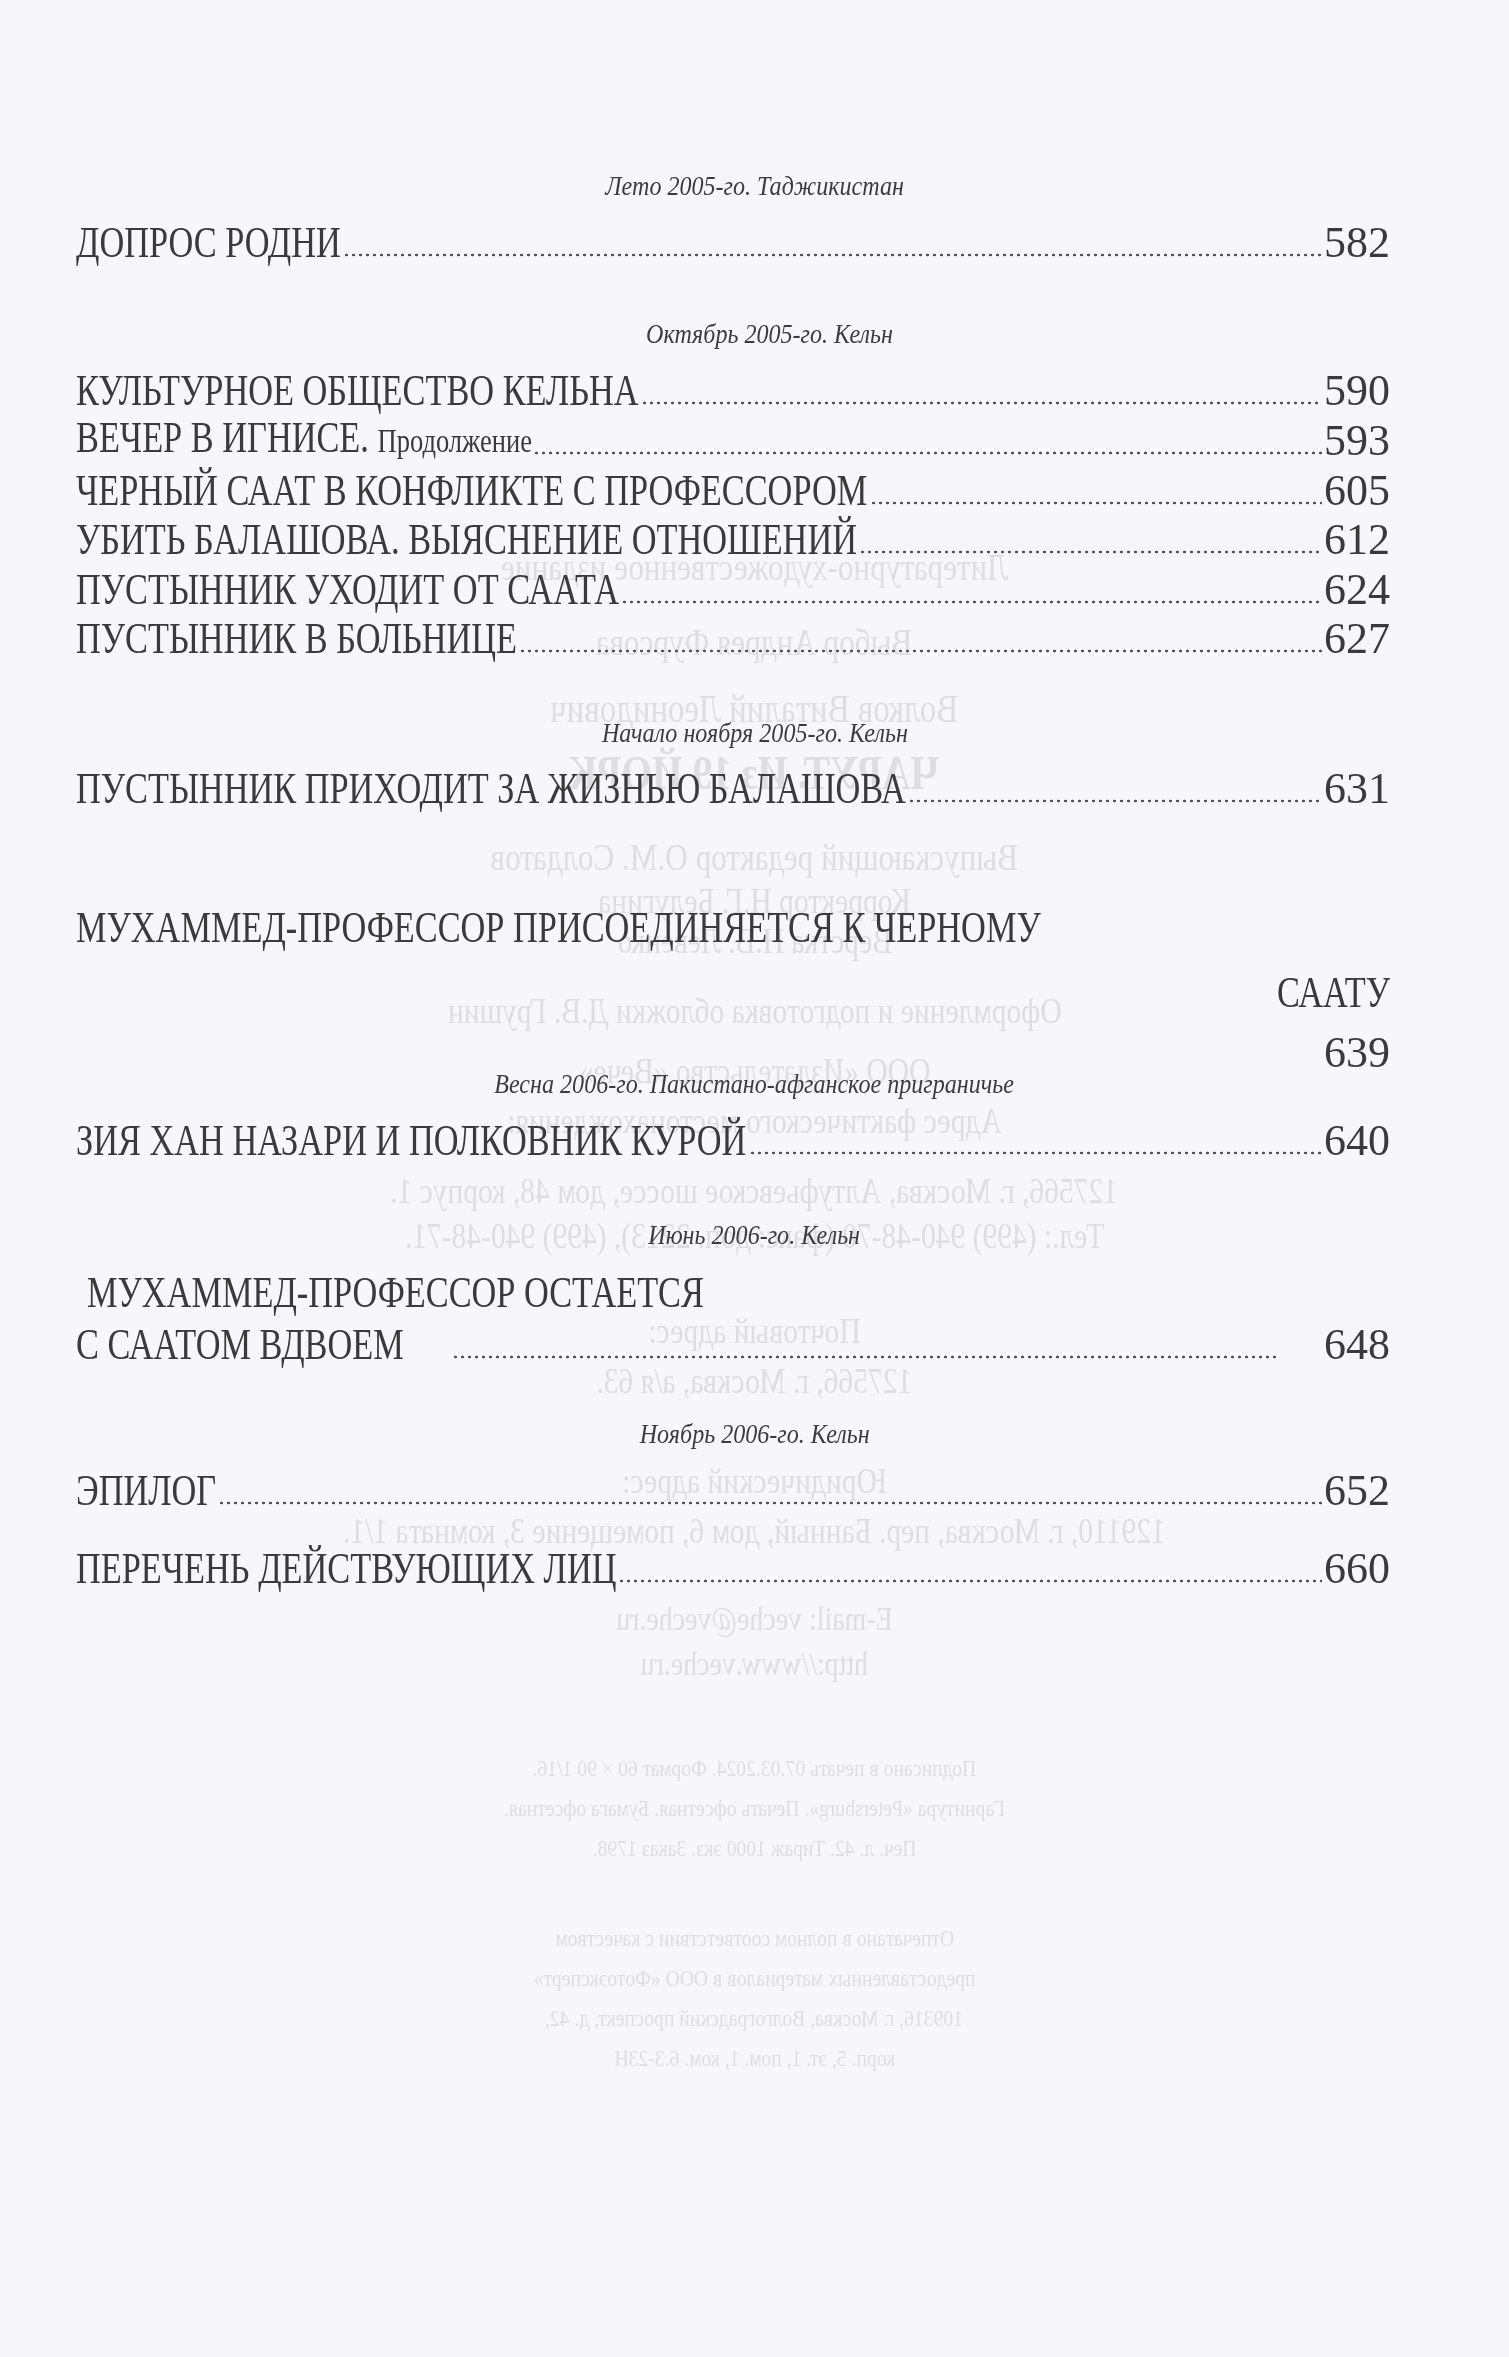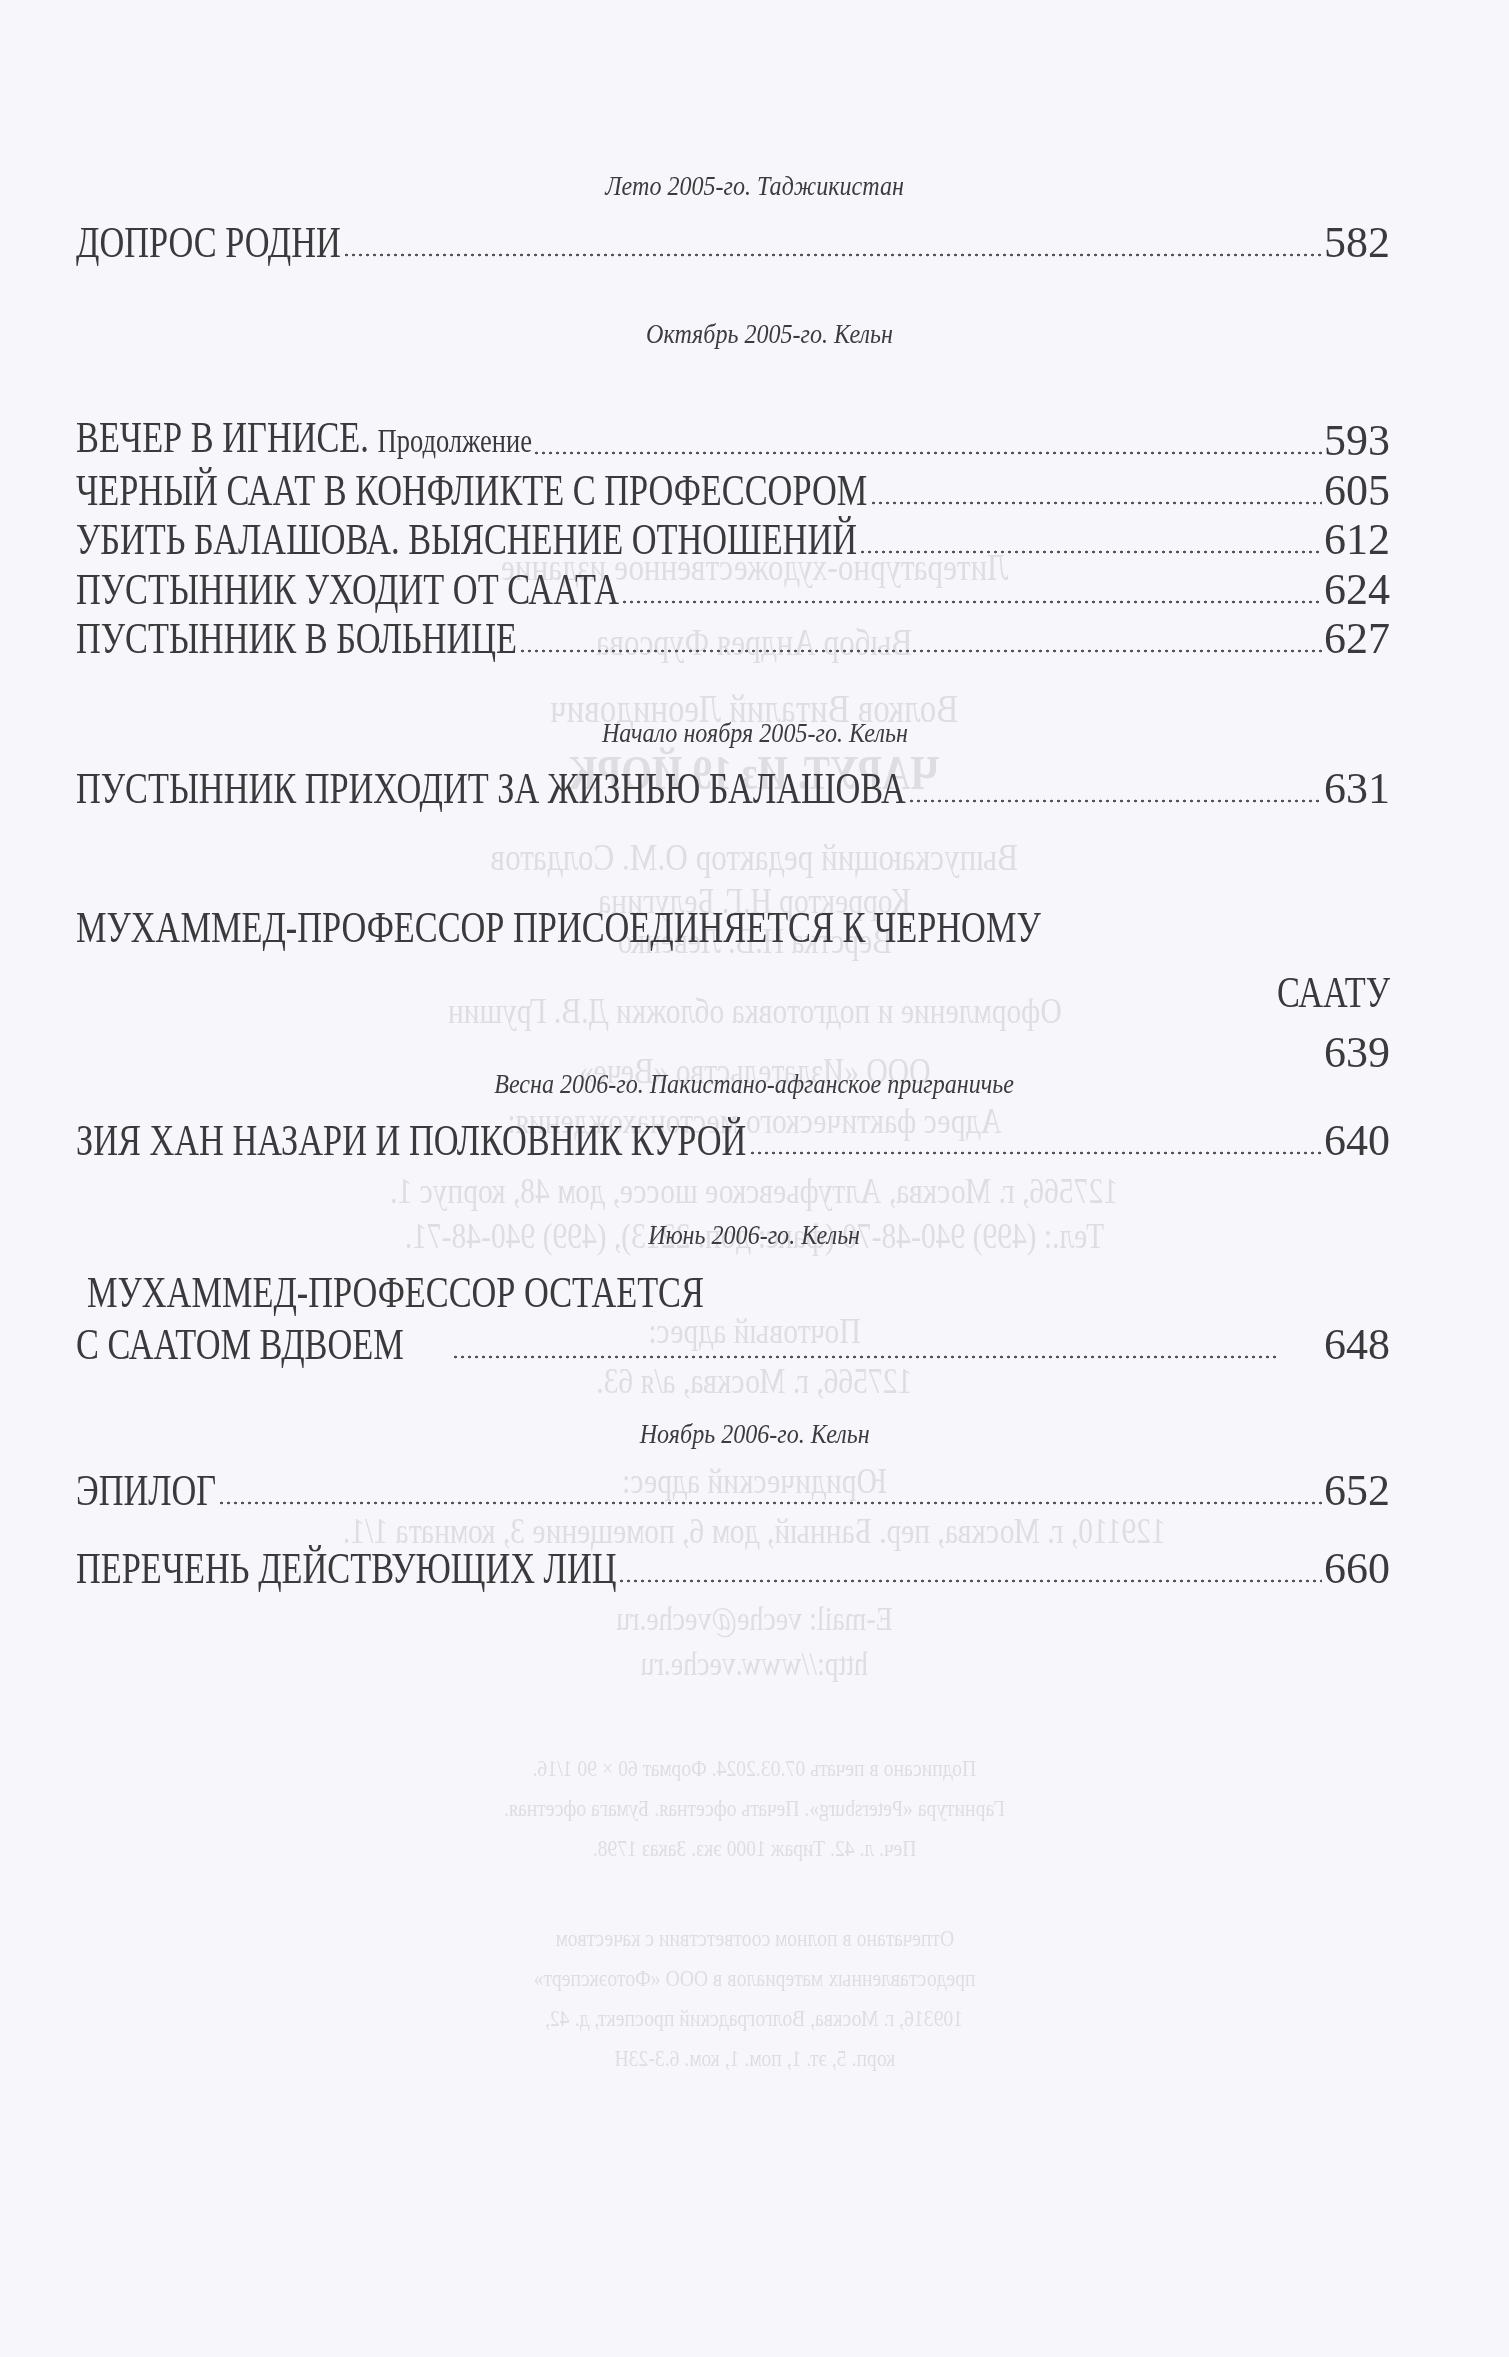--- a/index.html
+++ b/index.html
@@ -100,20 +100,25 @@
   </div>
 
   <div class="section-heading" style="top:166px;"><span>Лето 2005-го. Таджикистан</span></div>
   <div class="toc-entry" style="top:218px;">
     <span class="toc-title" style="transform: scaleX(0.78); margin-right: -74.2753px;">ДОПРОС РОДНИ</span>
     <span class="leader"></span>
     <span class="page-num">582</span>
   </div>
 
   <div class="section-heading" style="top:314px;margin-left:30px;"><span>Октябрь 2005-го. Кельн</span></div>
+  <div class="toc-entry" style="top:366px;">
+    <span class="toc-title" style="transform: scaleX(0.78); margin-right: -158.352px;">КУЛЬТУРНОЕ ОБЩЕСТВО КЕЛЬНА</span>
+    <span class="leader"></span>
+    <span class="page-num">590</span>
+  </div>
   <div class="toc-entry" style="top:416px;">
     <span class="toc-title" style="transform: scaleX(0.78); margin-right: -129.066px;"><span>ВЕЧЕР В ИГНИСЕ.</span> <span class="sub">Продолжение</span></span>
     <span class="leader"></span>
     <span class="page-num">593</span>
   </div>
   <div class="toc-entry" style="top:466px;">
     <span class="toc-title" style="transform: scaleX(0.78); margin-right: -222.788px;">ЧЕРНЫЙ СААТ В КОНФЛИКТЕ С ПРОФЕССОРОМ</span>
     <span class="leader"></span>
     <span class="page-num">605</span>
   </div>

